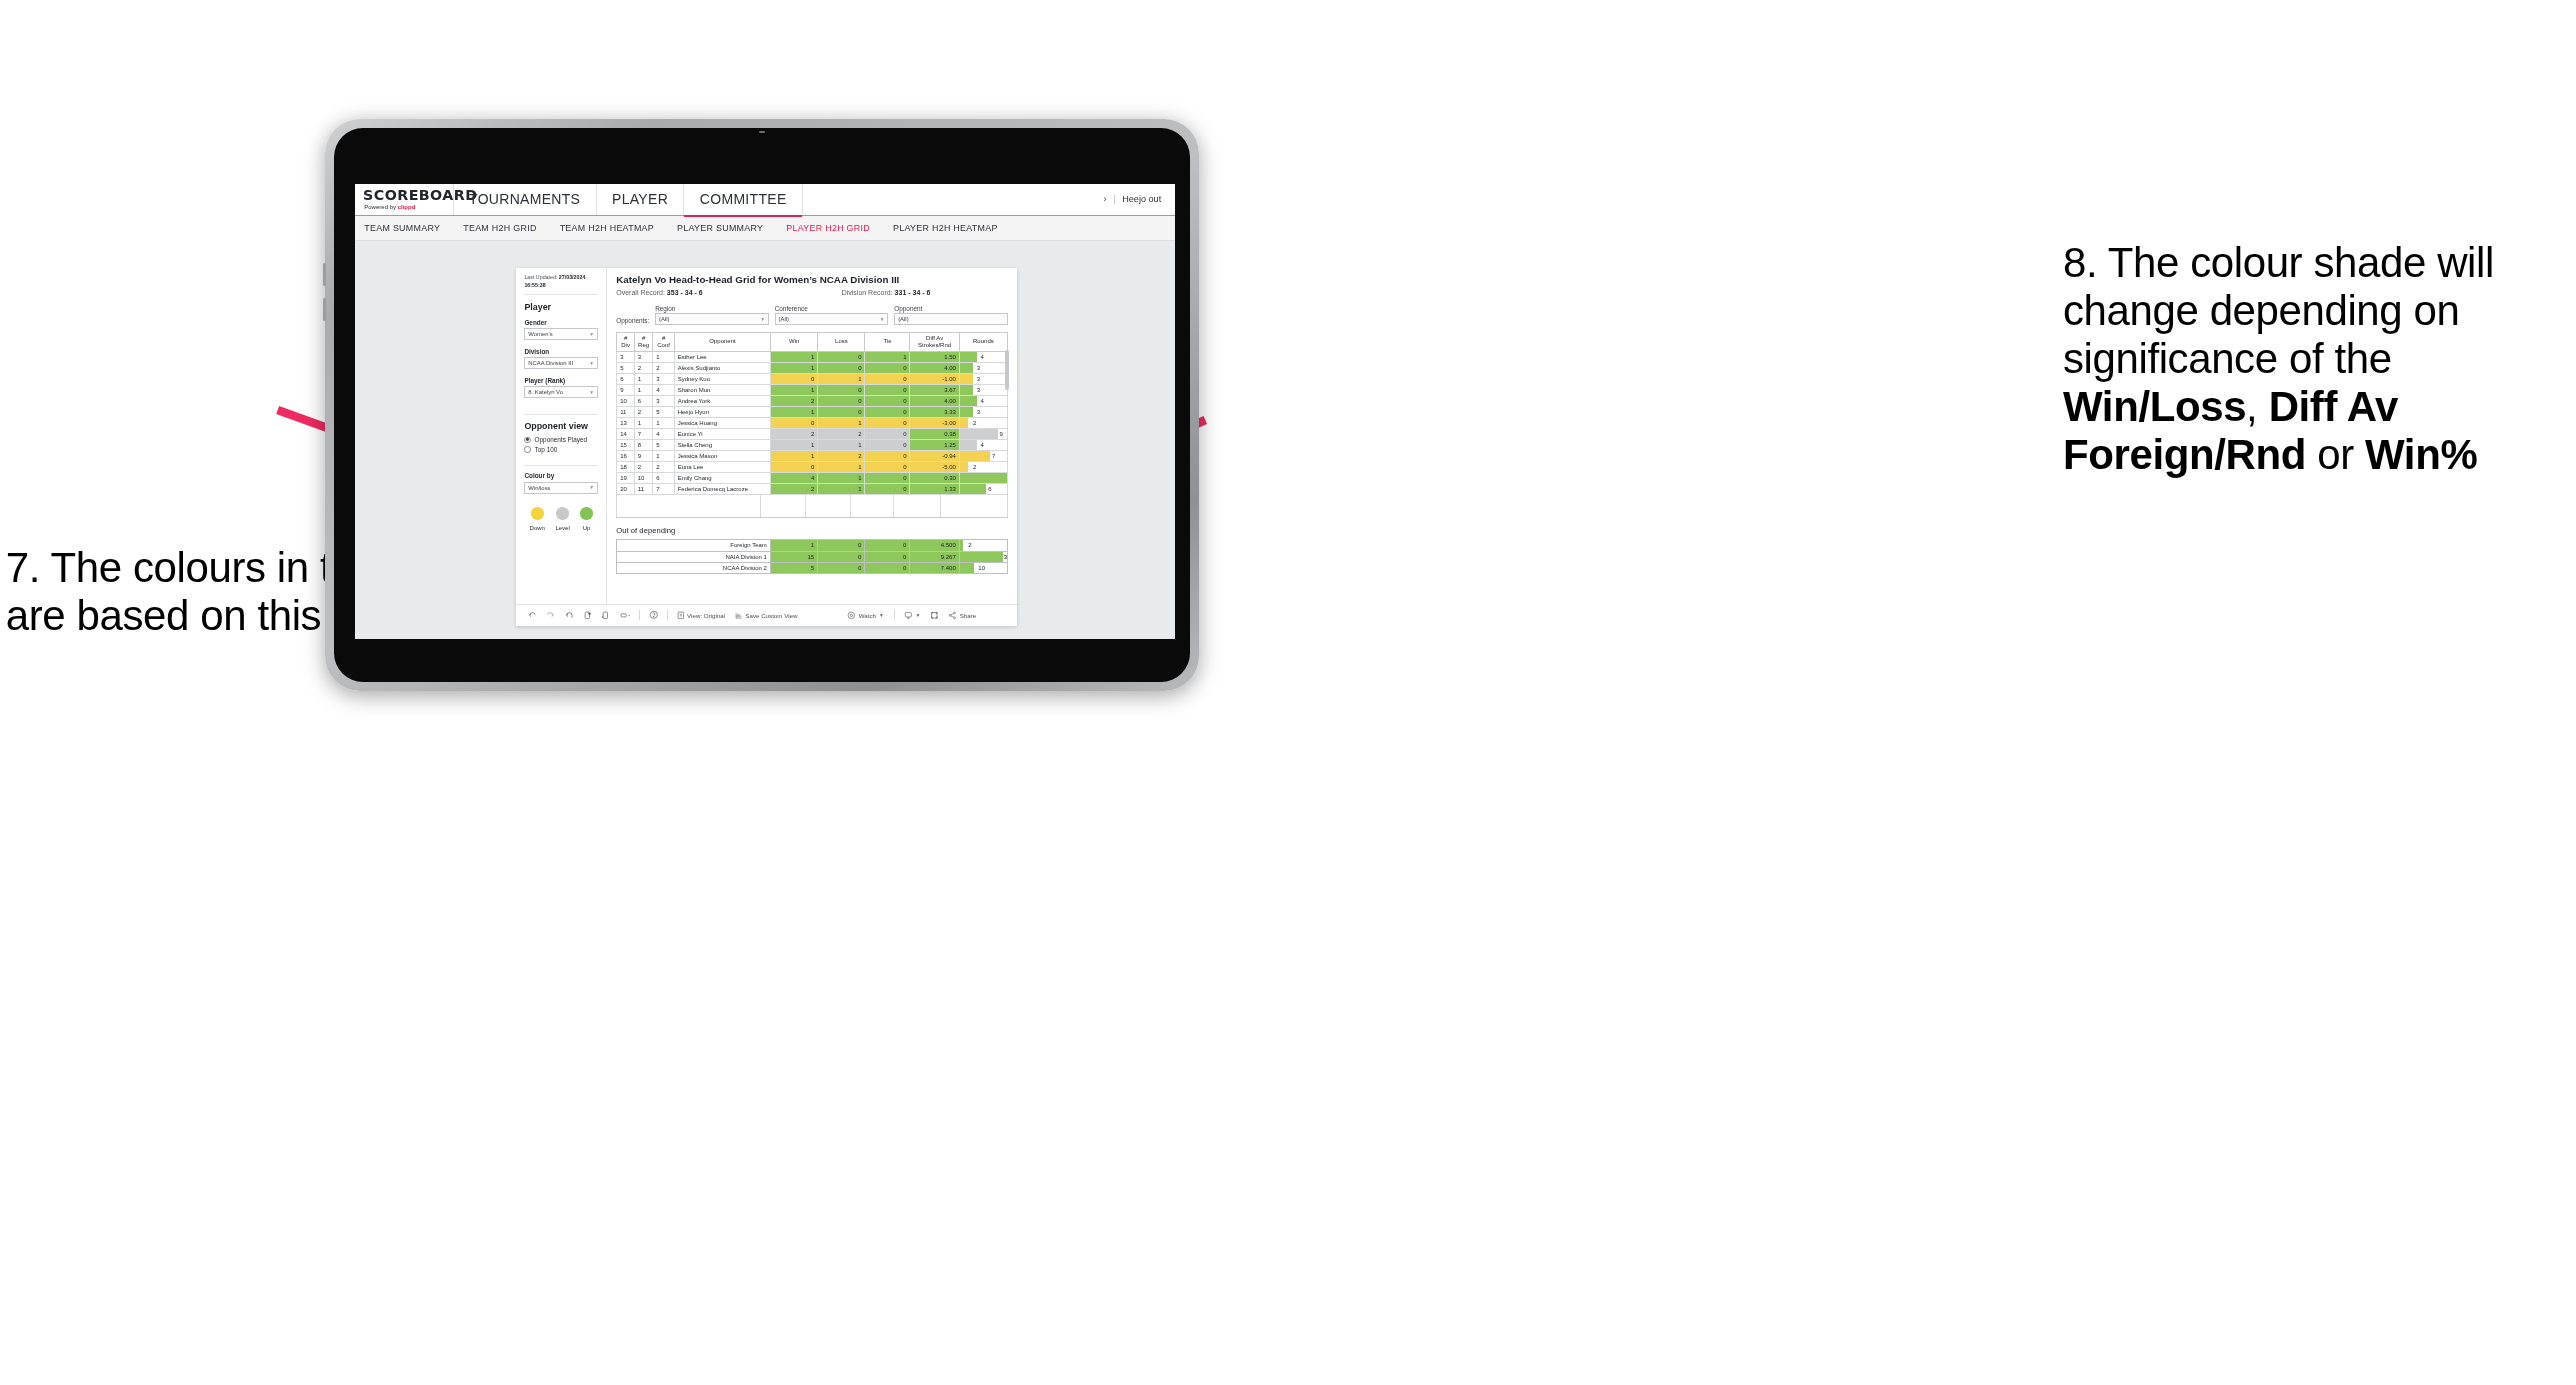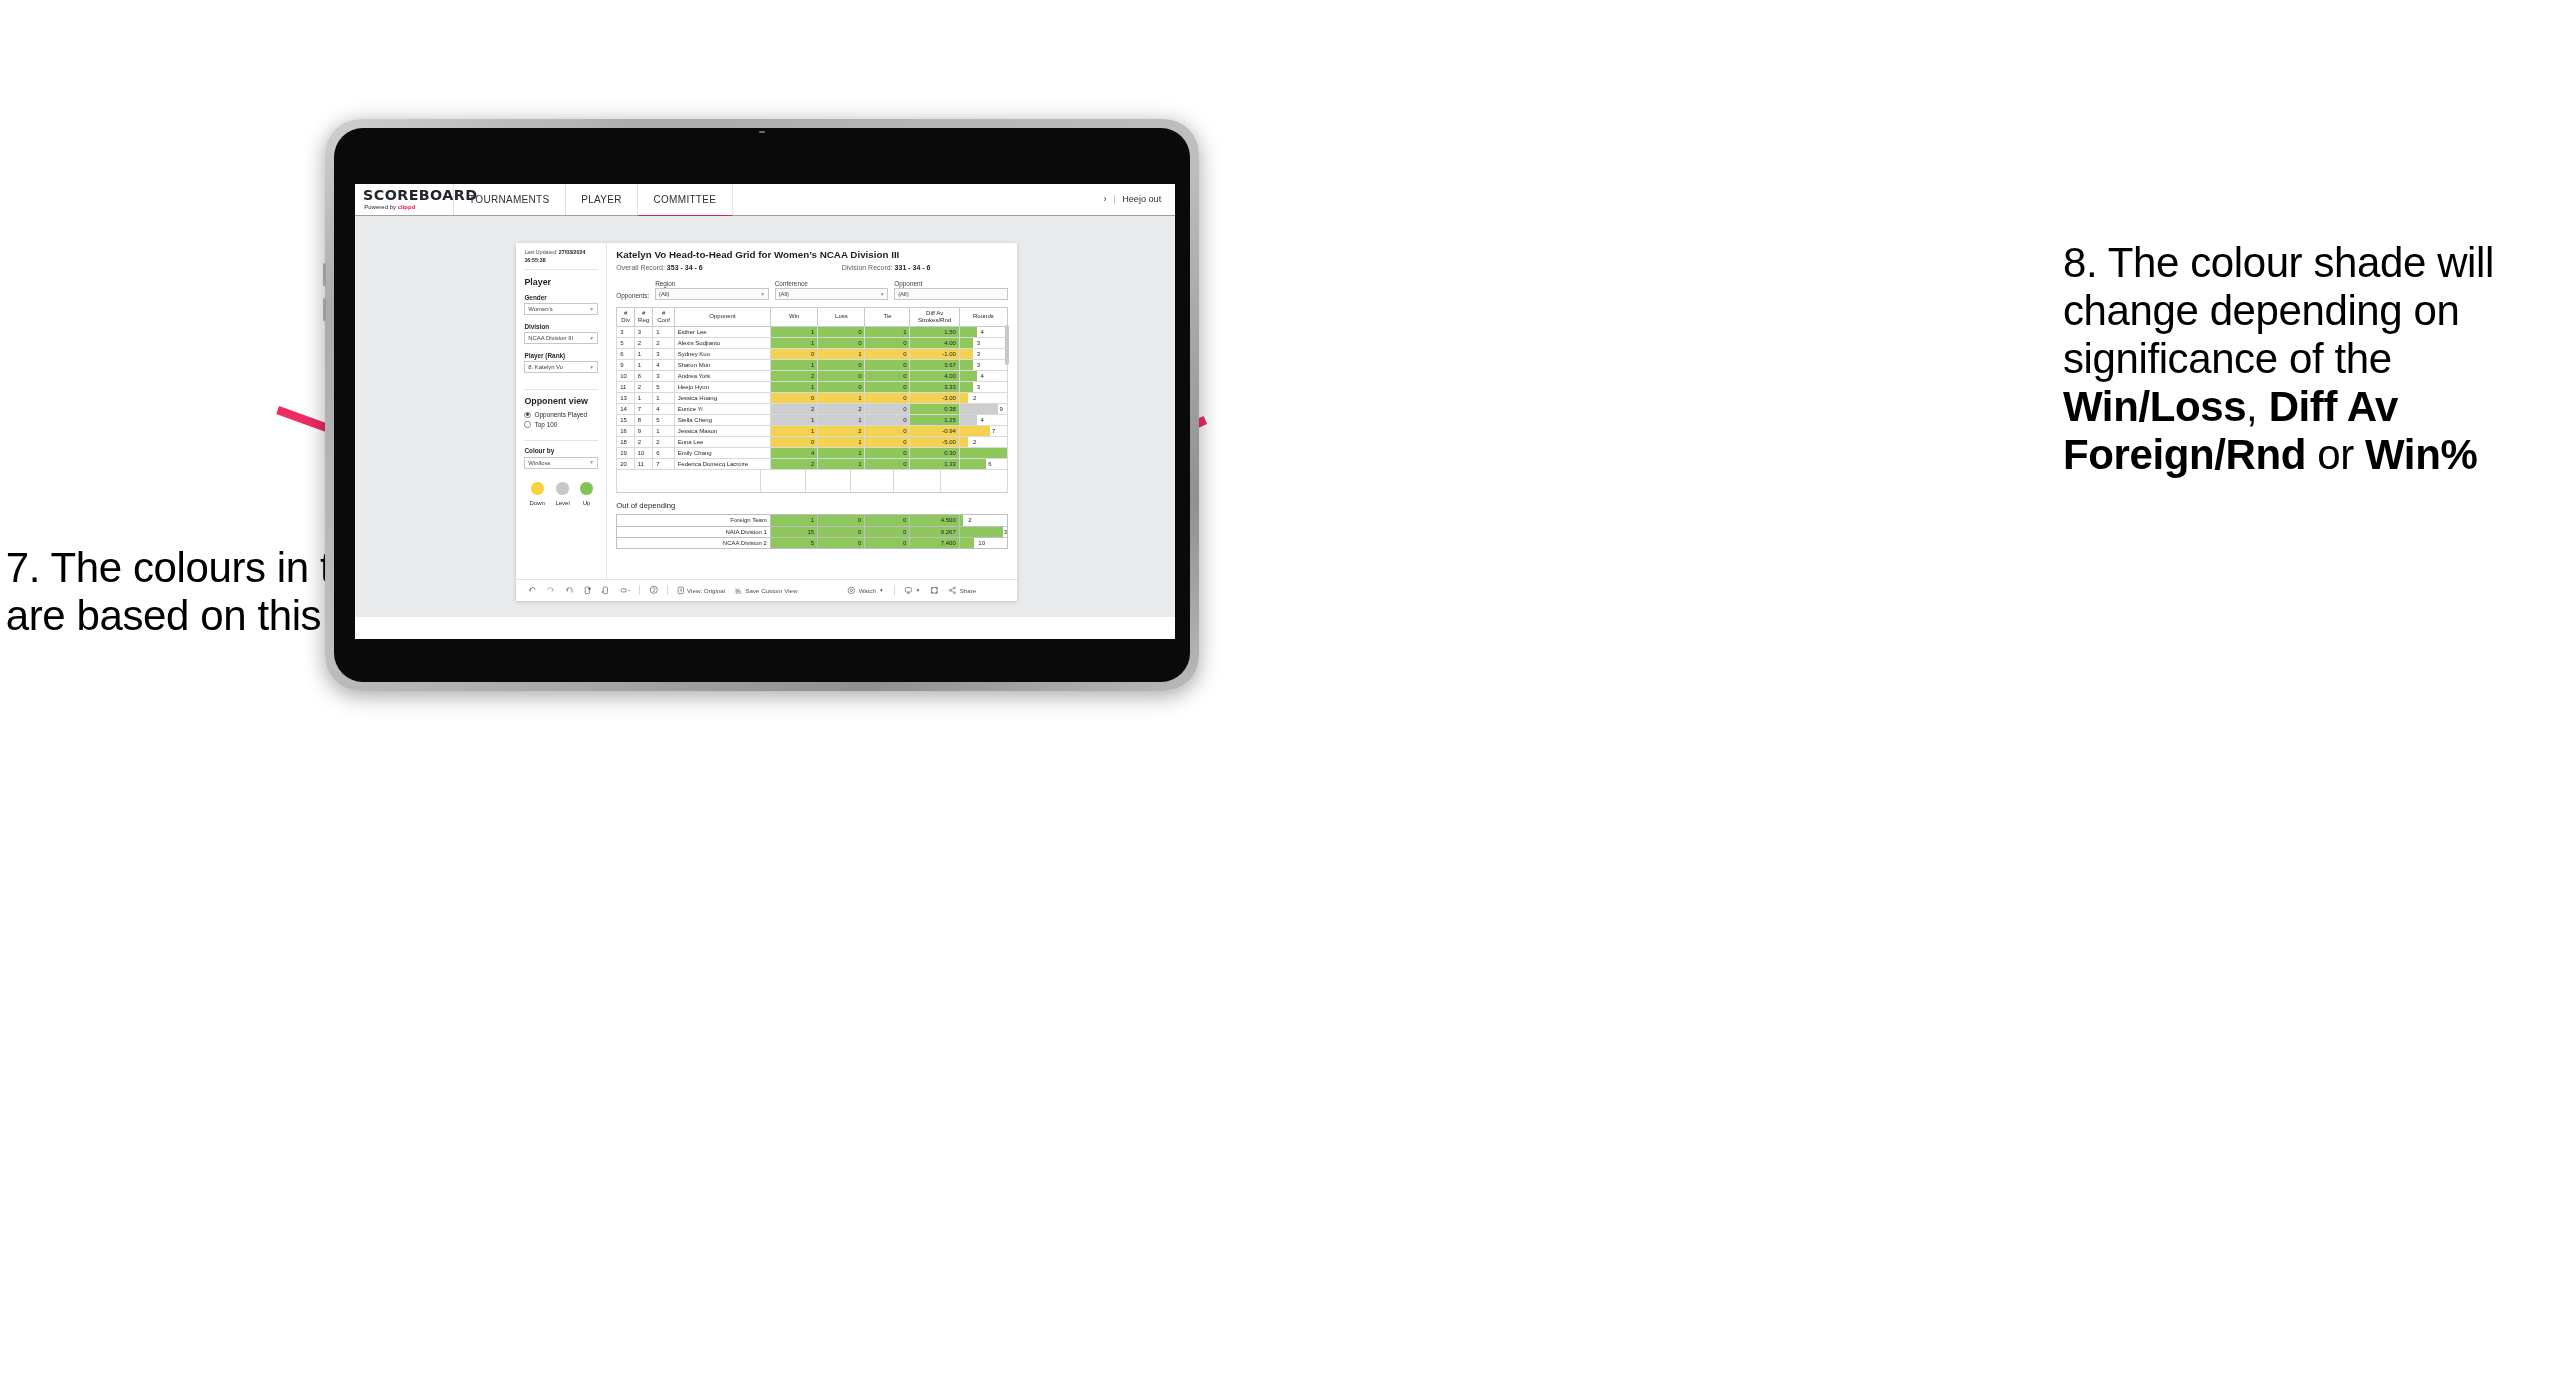--- a/index.html
+++ b/index.html
@@ -31,21 +31,21 @@
   
   .topbar{height:31px;background:#fff;display:flex;align-items:stretch;
       border-bottom:1.9px solid #9d9fa2;position:relative;}
   .logo-wrap{width:99px;display:flex;flex-direction:column;justify-content:center;
       padding-left:9.6px;border-right:1px solid #e3e3e5;box-sizing:border-box;}
   .logo-main{font-size:14px;font-weight:700;letter-spacing:0.4px;color:#22252c;
       line-height:1;font-family:"DejaVu Sans",sans-serif;transform:scaleX(1.02);}
   .logo-sub{font-size:6px;color:#22252c;line-height:1;margin-top:1.9px;}
   .logo-sub .brand{color:#e8194b;font-weight:700;}
   .mainnav{display:flex;align-items:stretch;}
-  .mainnav .mi{display:flex;align-items:center;padding:0 15.4px;font-size:10px;
+  .mainnav .mi{display:flex;align-items:center;padding:0 15.4px;font-size:14px;
       color:#2b2f36;letter-spacing:0.3px;border-right:1px solid #e3e3e5;
       cursor:pointer;position:relative;}
   .mainnav .mi.active:after{content:"";position:absolute;left:0;right:0;bottom:-1.9px;
       height:1.9px;background:#d6234f;}
   .topright{margin-left:auto;display:flex;align-items:center;gap:6.7px;
       padding-right:13.5px;font-size:9.1px;color:#2b2f36;}
   .topright .sep{color:#b9babd;}
   .signout{cursor:pointer;}
 
   .subnav{height:24px;background:#f4f4f5;display:flex;align-items:center;
@@ -170,20 +170,28 @@
           <div class="mi">PLAYER</div>
           <div class="mi active">COMMITTEE</div>
         </nav>
         <div class="topright">
           <span>›</span>
           <span class="sep">|</span>
           <span class="signout">Heejo out</span>
         </div>
       </div>
 
+      <div class="subnav">
+        <div class="si">TEAM SUMMARY</div>
+        <div class="si">TEAM H2H GRID</div>
+        <div class="si">TEAM H2H HEATMAP</div>
+        <div class="si">PLAYER SUMMARY</div>
+        <div class="si active">PLAYER H2H GRID</div>
+        <div class="si">PLAYER H2H HEATMAP</div>
+      </div>
 
       <div class="canvas">
         <div class="dash">
           <div class="dash-body">
 
             <aside class="side">
               <div class="lastup"><span>Last Updated: </span><b>27/03/2024 16:55:38</b></div>
               <hr>
               <h3>Player</h3>
 

